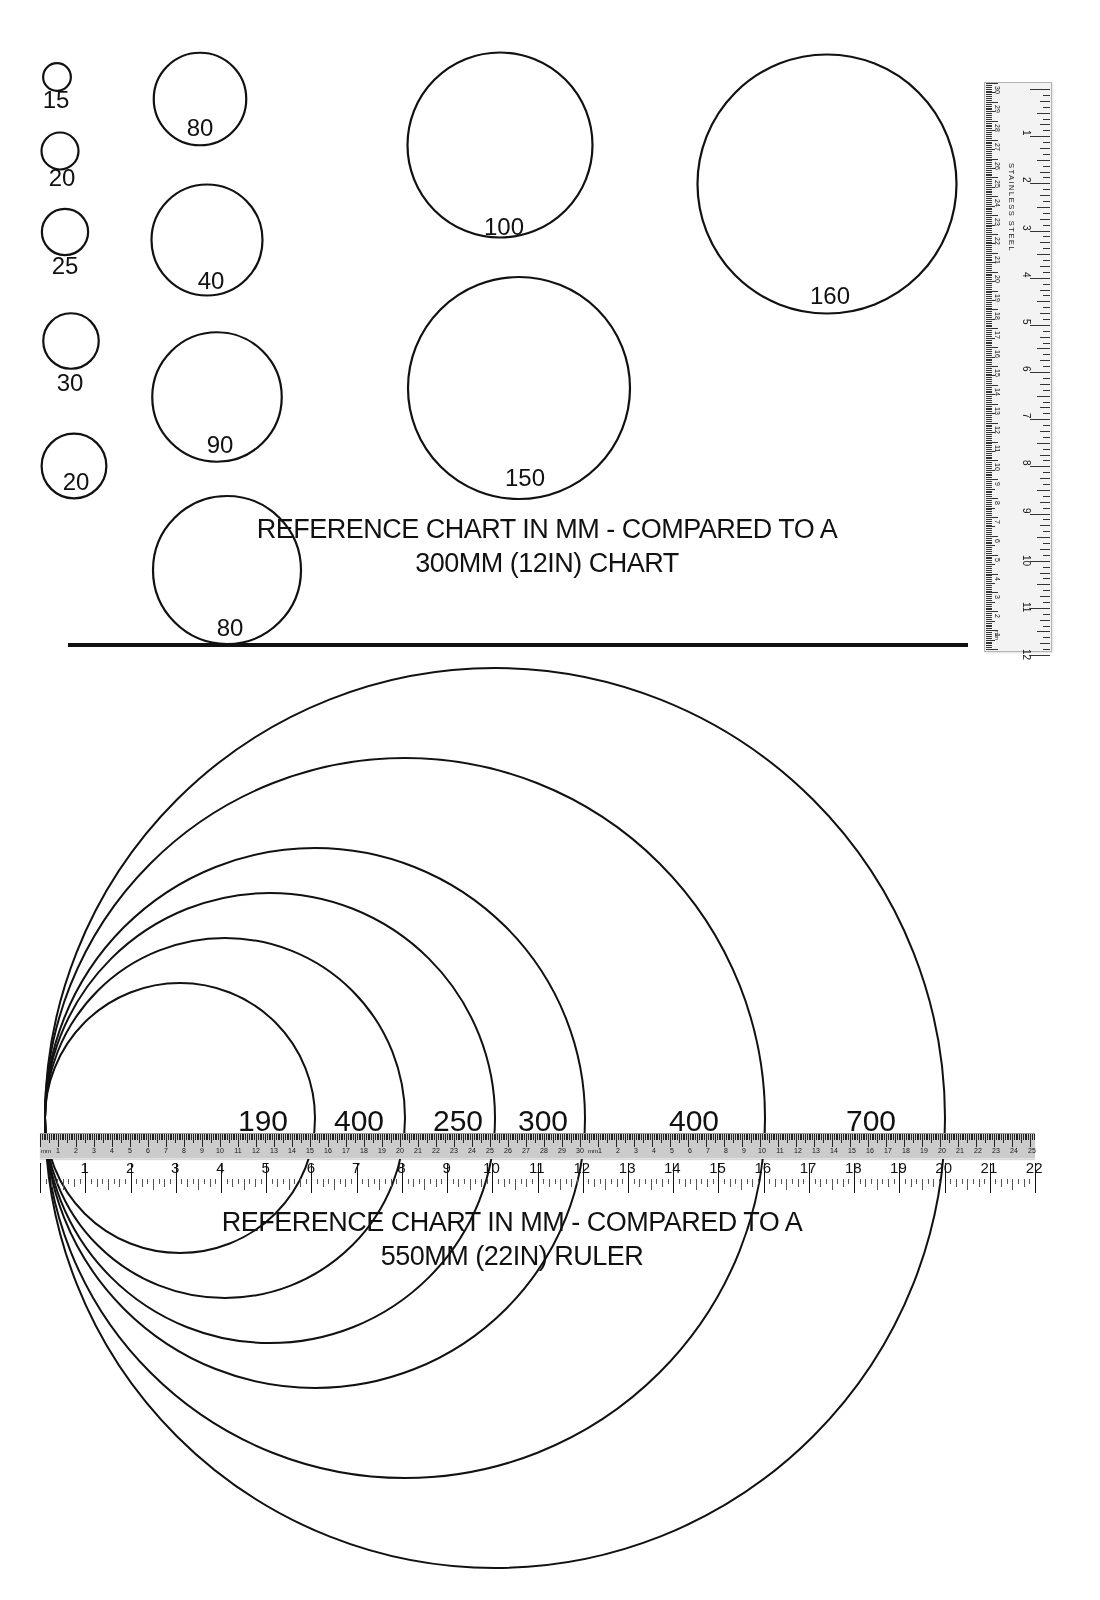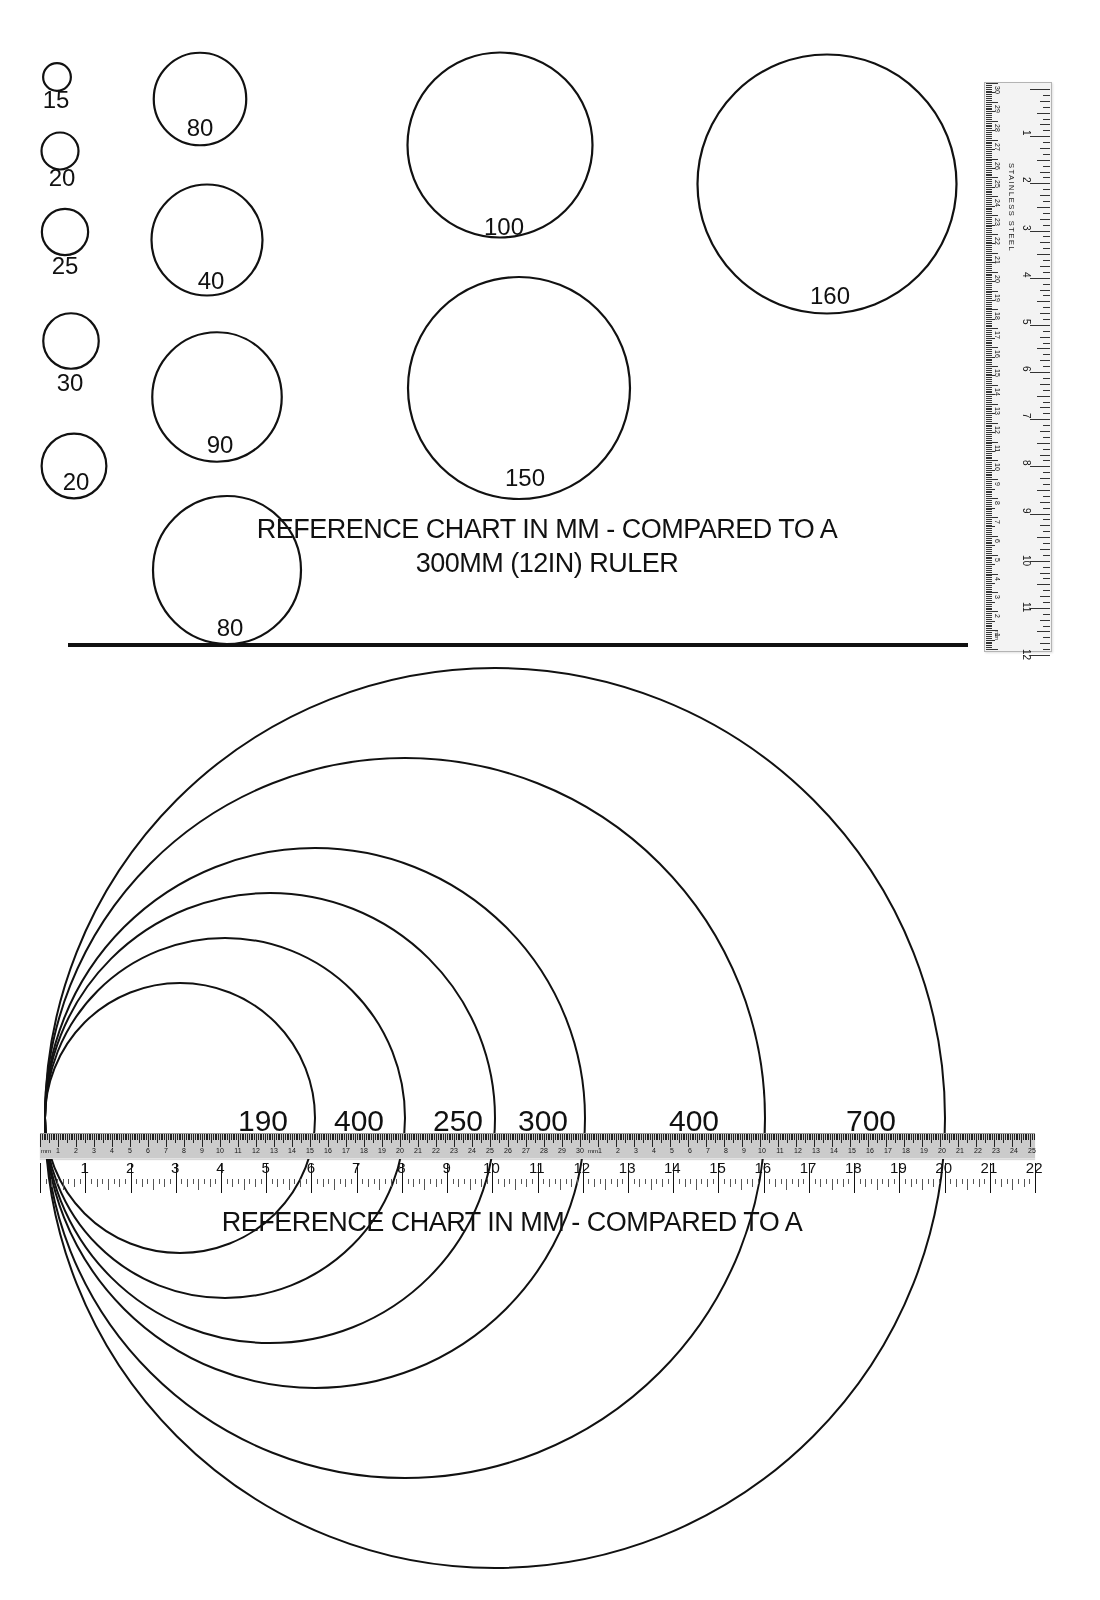--- a/index.html
+++ b/index.html
@@ -59,25 +59,26 @@
       <circle cx="270" cy="1118" r="225" fill="none" stroke="#111111" stroke-width="2"></circle>
       <circle cx="315" cy="1118" r="270" fill="none" stroke="#111111" stroke-width="2"></circle>
       <circle cx="405" cy="1118" r="360" fill="none" stroke="#111111" stroke-width="2"></circle>
       <circle cx="495" cy="1118" r="450" fill="none" stroke="#111111" stroke-width="2"></circle>
     </svg>
 
   <div id="divider"></div>
 
   <div class="title-block" style="left:147px;top:512px;width:800px;">
     <div>REFERENCE CHART IN MM - COMPARED TO A</div>
-    <div>300MM (12IN) RULER</div>
+    <div>300MM (12IN) CHART</div>
   </div>
 
   <div class="title-block" style="left:112px;top:1205px;width:800px;">
     <div>REFERENCE CHART IN MM - COMPARED TO A</div>
+    <div>550MM (22IN) RULER</div>
   </div>
 
   <div id="h-ruler">
     <div id="h-cm-strip"></div>
     <span class="hmm" style="left:1px;">mm</span>
     <span class="hmm" style="left:548px;">mm</span>
     <div id="h-inch-layer"></div>
   <span class="htick" style="left:0.0px;height:13px;"></span>
       <span class="htick" style="left:1.8px;height:6px;"></span>
       <span class="htick" style="left:3.6px;height:6px;"></span>

